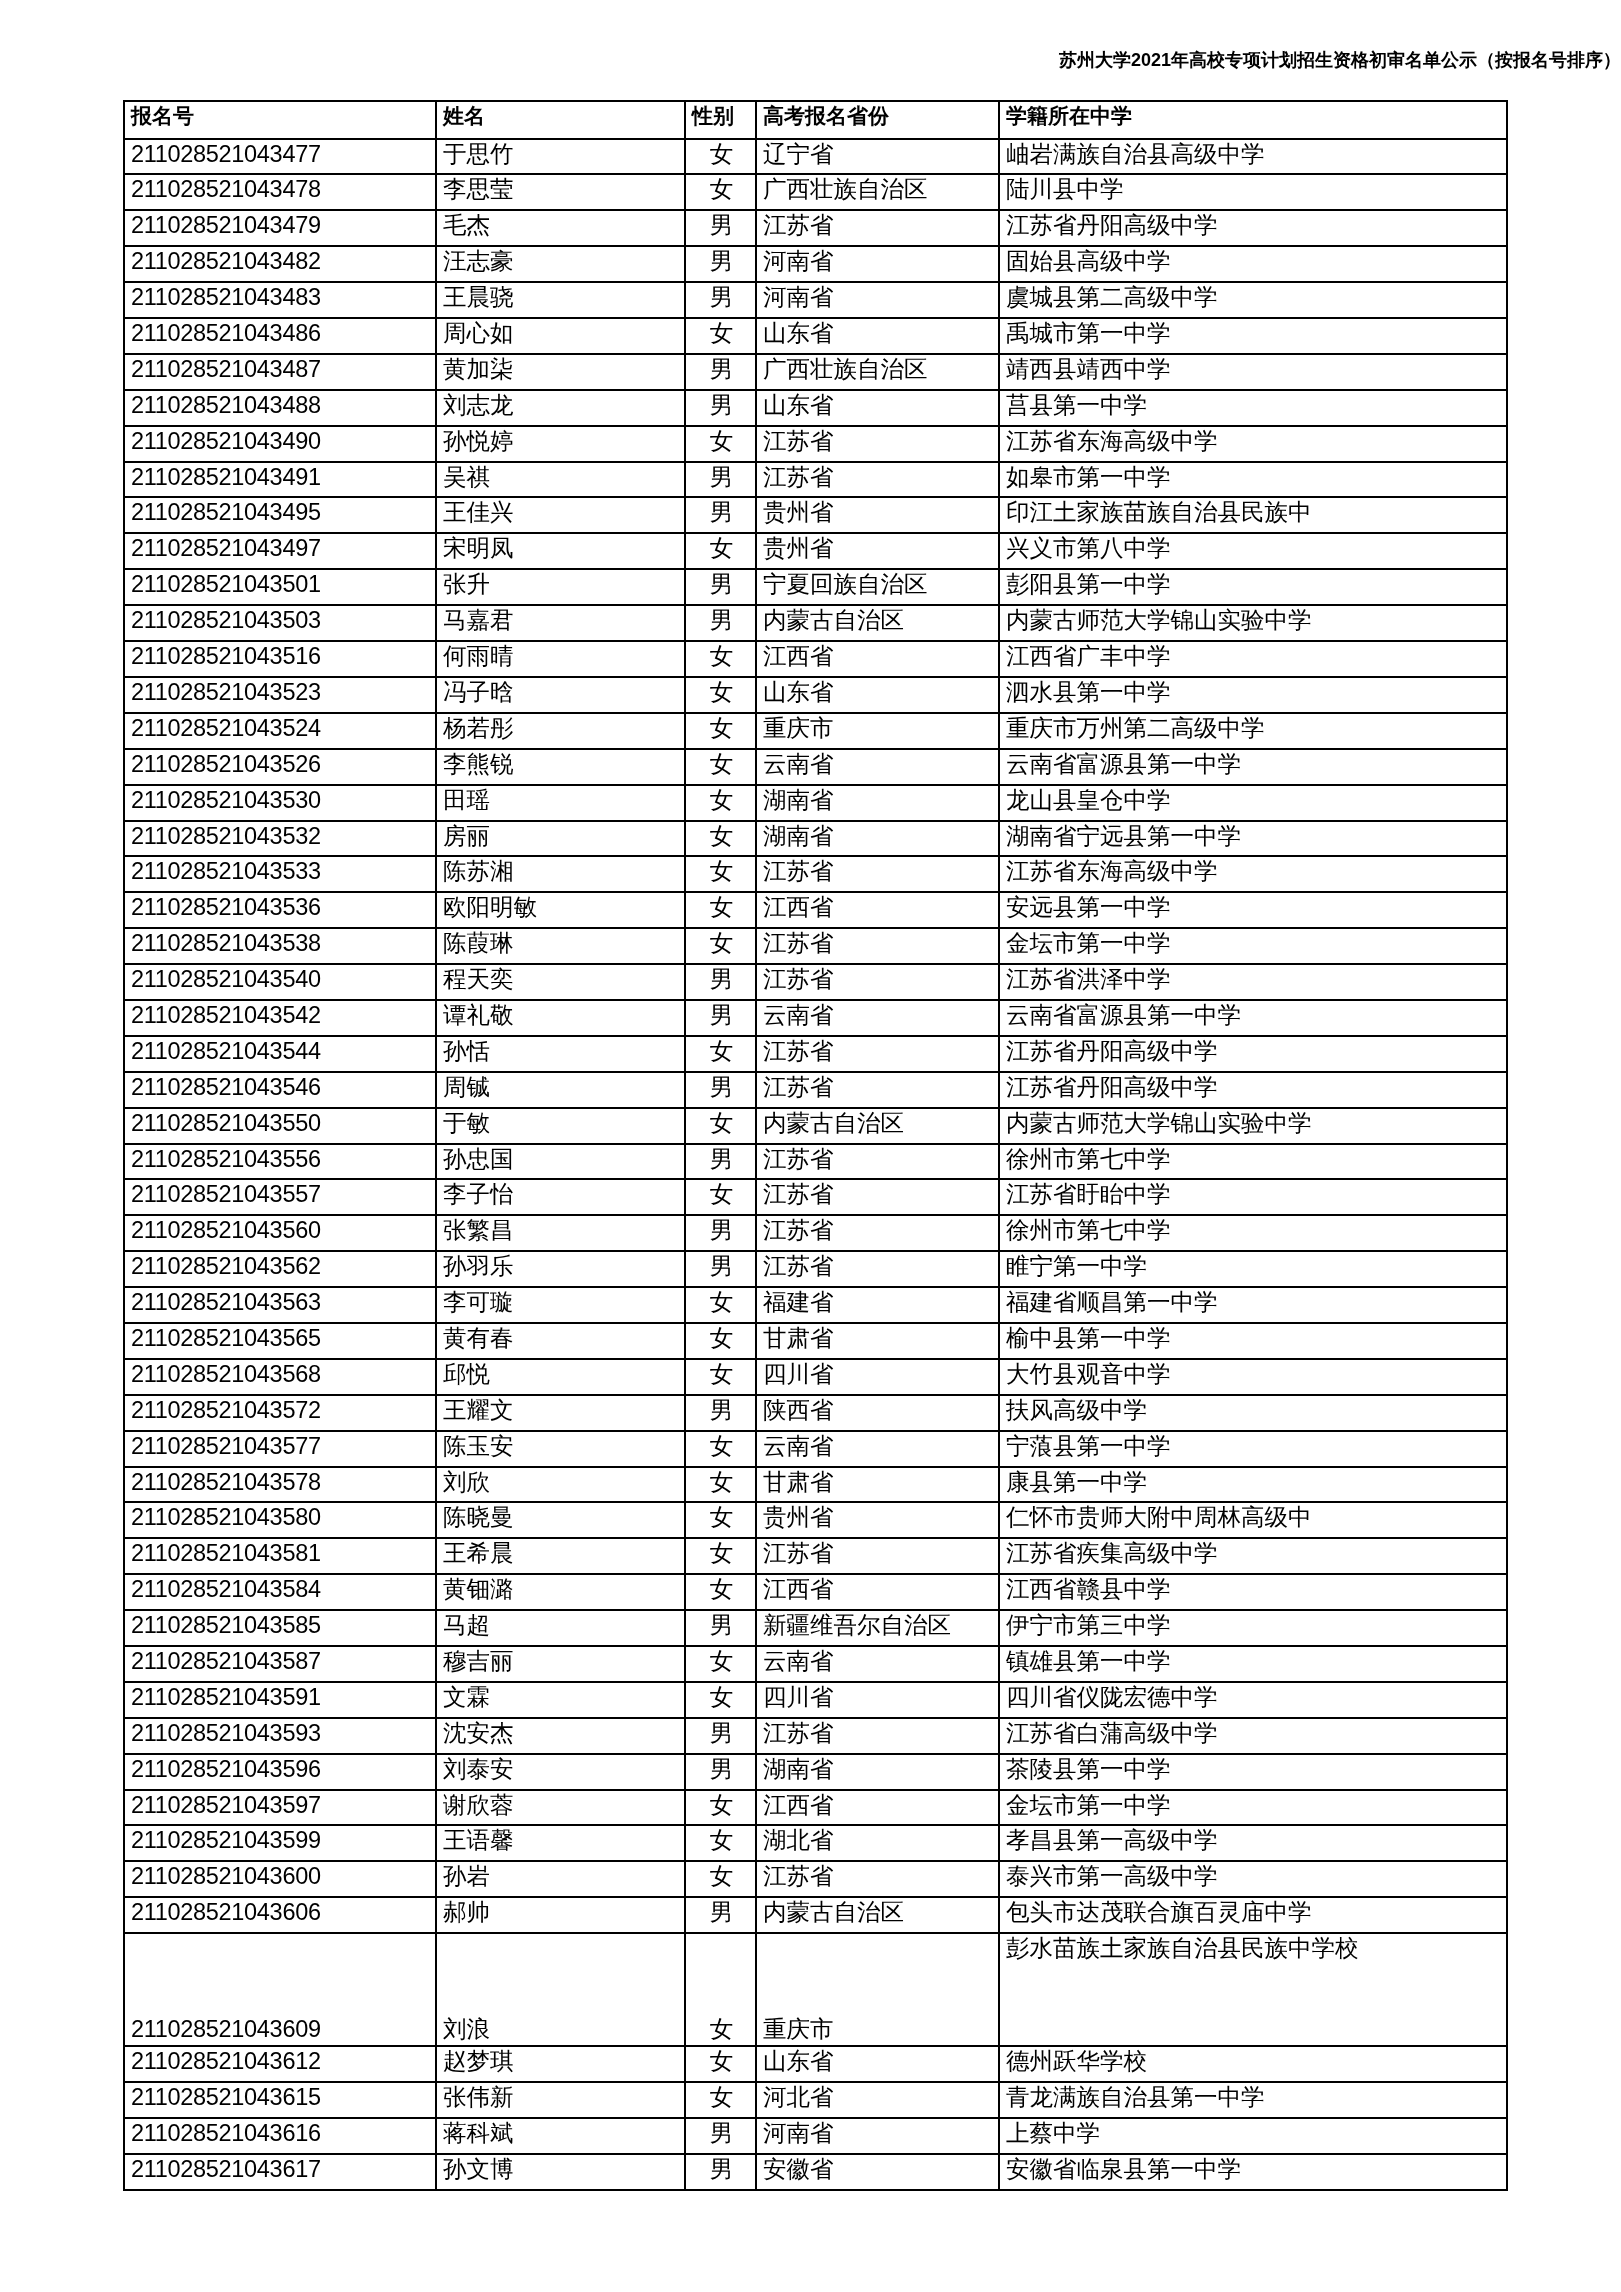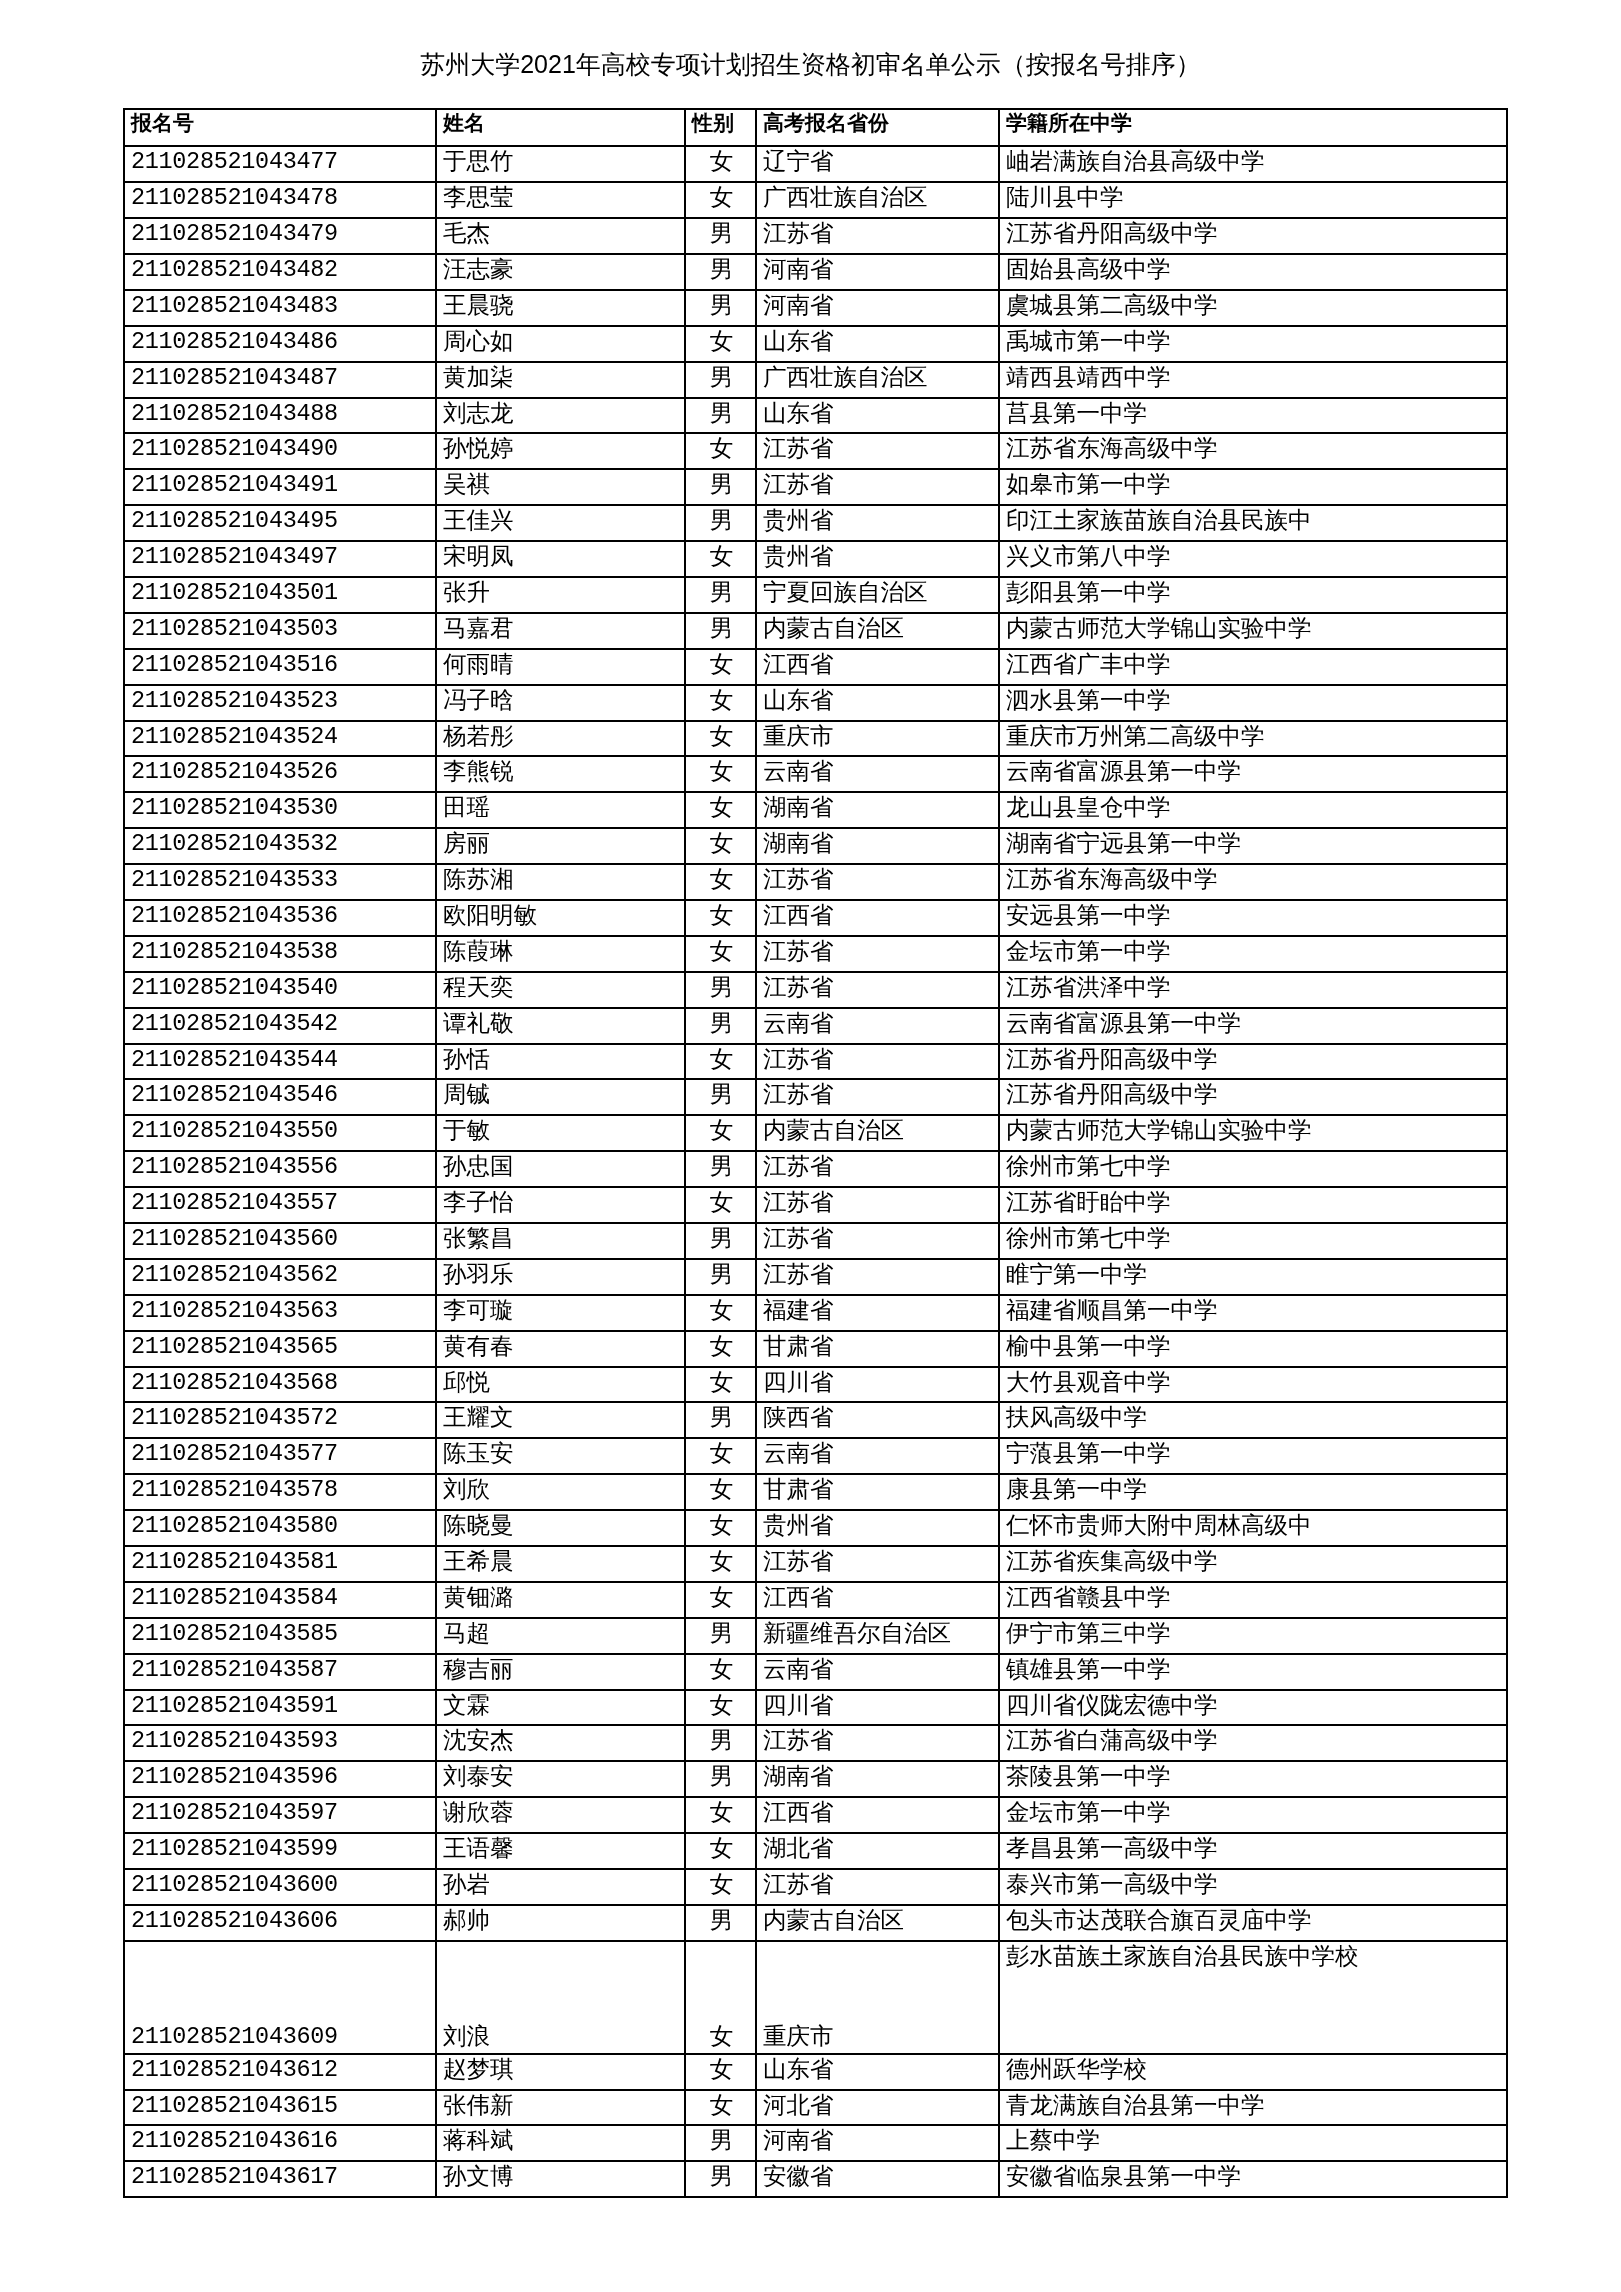--- a/index.html
+++ b/index.html
@@ -15,24 +15,24 @@
     -webkit-font-smoothing: none;
   }
   .page {
     position: relative;
     width: 1621px;
     height: 2293px;
     box-sizing: border-box;
     padding: 0;
   }
   .doc-title {
-    text-align: center;
+    text-align: right;
     font-family: "Liberation Sans", "DejaVu Sans", sans-serif;
-    font-weight: normal;
-    font-size: 25px;
+    font-weight: bold;
+    font-size: 18px;
     letter-spacing: 0px;
     padding-top: 51px;
     padding-bottom: 0;
     line-height: 1.1;
   }
   .table-wrap {
     padding: 29px 116px 0 123px;
   }
   table.roster {
     border-collapse: collapse;
@@ -63,21 +63,21 @@
     text-align: left;
     padding-top: 2.9px;
     padding-bottom: 3.9px;
   }
   td.sex {
     text-align: center;
     padding-left: 0;
     padding-right: 0;
   }
   td.idnum {
-    font-family: Liberation Mono, monospace;
+    font-family: Liberation Sans, sans-serif;
     letter-spacing: -0.3px;
   }
   td.school {
     white-space: normal;
     word-break: break-all;
   }
   tr.tall td {
     height: 106px;
     vertical-align: bottom;
   }

